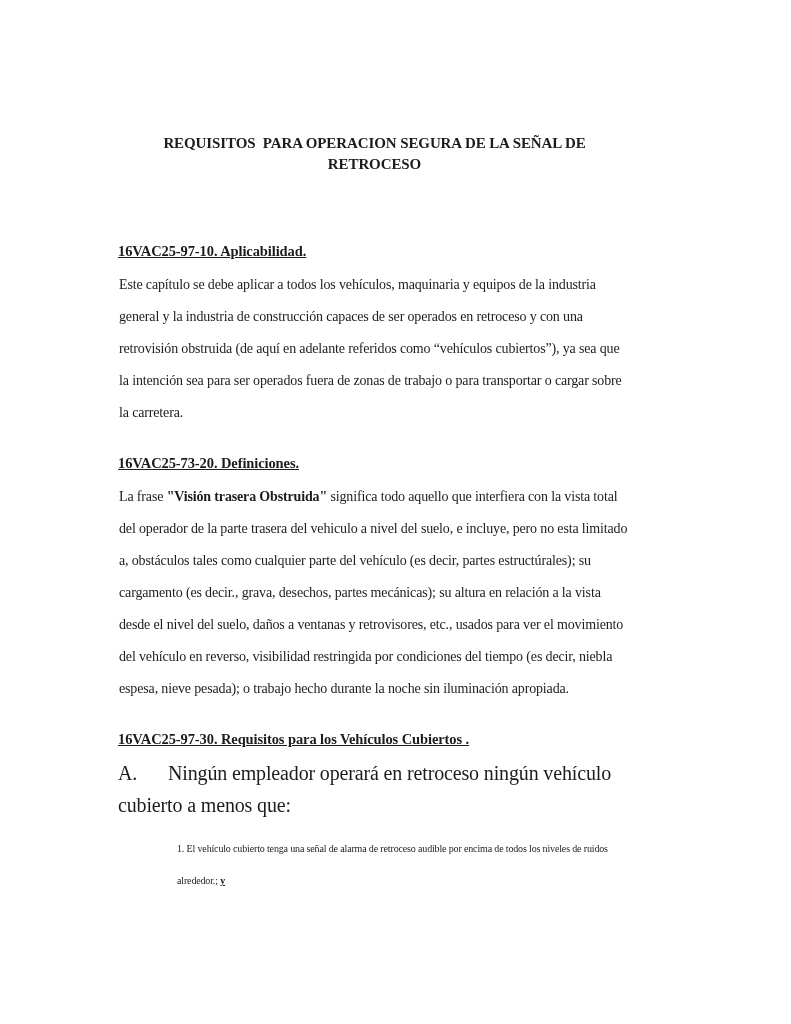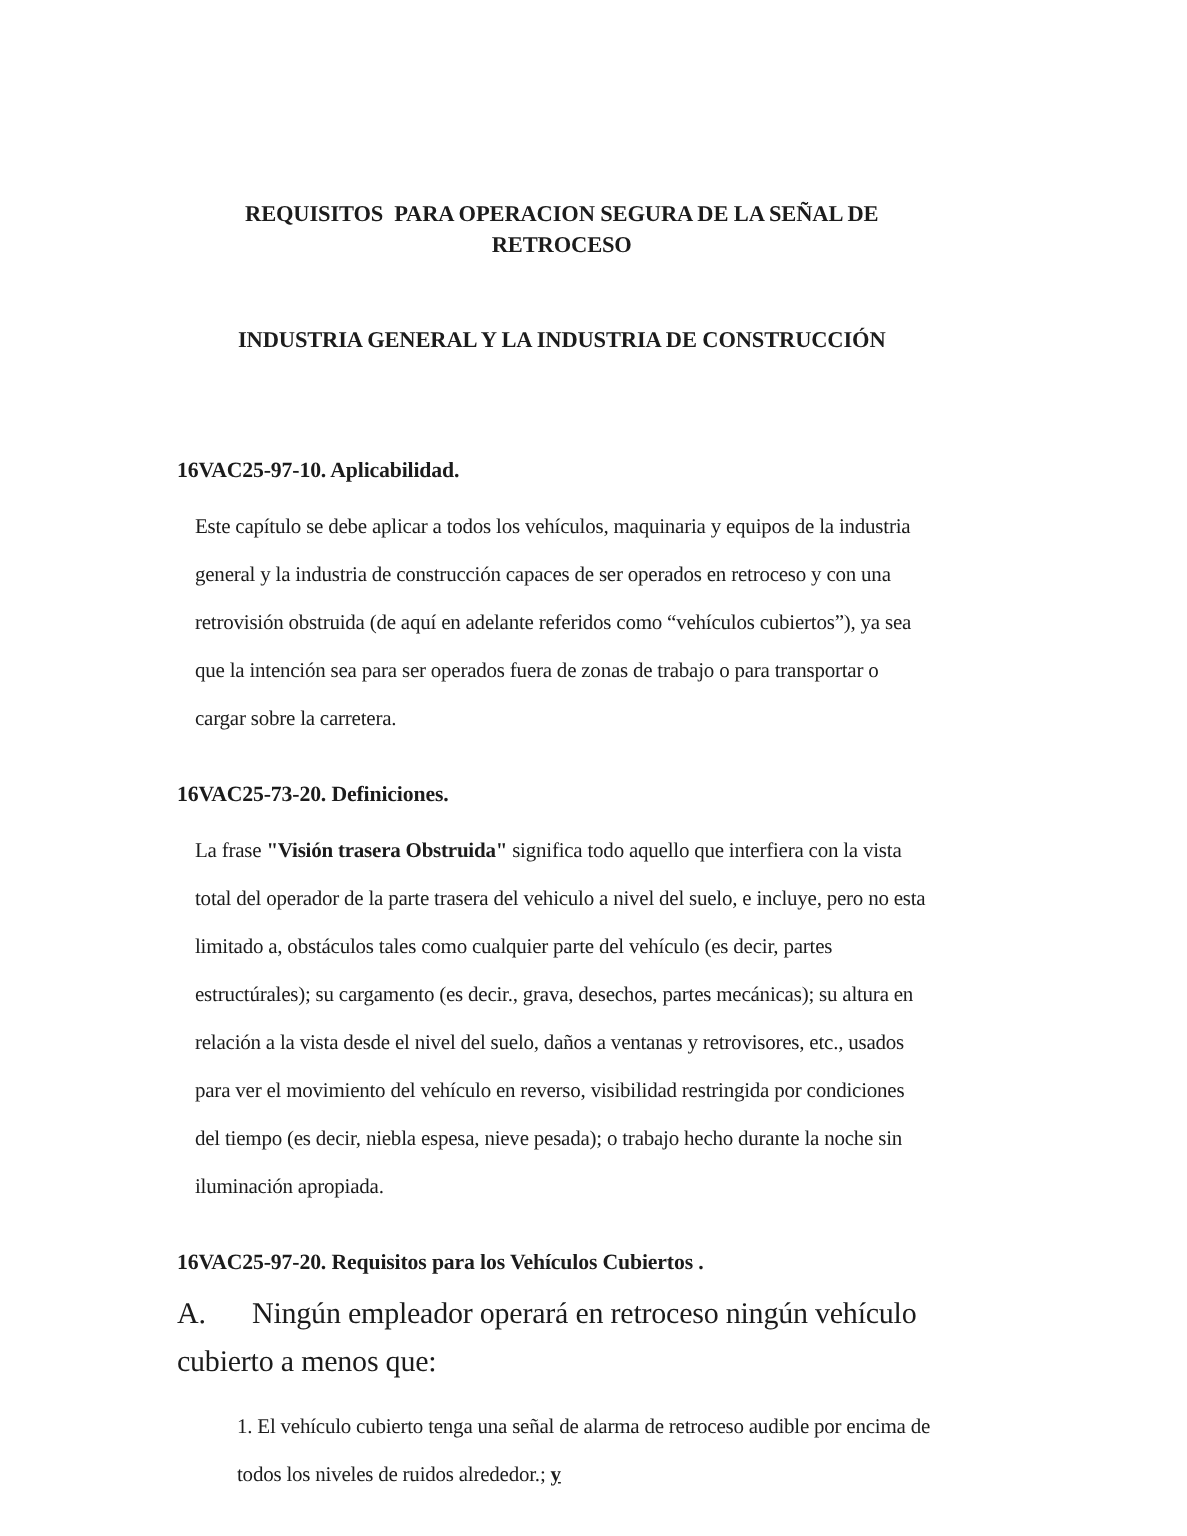--- a/index.html
+++ b/index.html
@@ -23,38 +23,39 @@
     font-weight: bold;
     font-size: 15px;
     line-height: 21px;
     letter-spacing: -0.1px;
     white-space: pre-wrap;
   }
   .heading {
     font-weight: bold;
     font-size: 14.5px;
     line-height: 20px;
+    text-decoration: underline;
     margin: 24px 0 8px 0;
     letter-spacing: -0.1px;
     white-space: pre-wrap;
   }
   .para {
     font-size: 14px;
     line-height: 32px;
-    margin: 12px;
+    margin: 1px;
     letter-spacing: -0.15px;
     white-space: pre-wrap;
     text-align: left;
   }
   .para b.inline-bold { font-weight: bold; }
   .item {
-    font-size: 14px;
+    font-size: 10px;
     line-height: 32px;
     letter-spacing: -0.15px;
-    margin: 12px 0 0 40px;
+    margin: 12px 0 0 59px;
     white-space: pre-wrap;
   }
   .item-a {
     font-size: 20px;
     line-height: 32px;
     letter-spacing: -0.15px;
     margin: 8px 0 0 0;
     white-space: pre-wrap;
   }
   .a-label {
@@ -66,31 +67,30 @@
     text-decoration: underline;
   }
 </style>
 </head>
 <body>
 
 <div class="page">
 
   <div class="title">
     <div>REQUISITOS  PARA OPERACION SEGURA DE LA SEÑAL DE RETROCESO</div>
-    <div>INDUSTRIA GENERAL Y LA INDUSTRIA DE CONSTRUCCIÓN</div>
   </div>
 
   <div class="heading">16VAC25-97-10. Aplicabilidad.</div>
 
   <p class="para">Este capítulo se debe aplicar a todos los vehículos, maquinaria y equipos de la industria general y la industria de construcción capaces de ser operados en retroceso y con una retrovisión obstruida (de aquí en adelante referidos como “vehículos cubiertos”), ya sea que la intención sea para ser operados fuera de zonas de trabajo o para transportar o cargar sobre la carretera.</p>
 
   <div class="heading">16VAC25-73-20. Definiciones.</div>
 
   <p class="para"><span>La frase </span><b class="inline-bold">"Visión trasera Obstruida"</b><span> significa todo aquello que interfiera con la vista total del operador de la parte trasera del vehiculo a nivel del suelo, e incluye, pero no esta limitado a, obstáculos tales como cualquier parte del vehículo (es decir, partes estructúrales); su cargamento (es decir., grava, desechos, partes mecánicas); su altura en relación a la vista desde el nivel del suelo, daños a ventanas y retrovisores, etc., usados para ver el movimiento del vehículo en reverso, visibilidad restringida por condiciones del tiempo (es decir, niebla espesa, nieve pesada); o trabajo hecho durante la noche sin iluminación apropiada.</span></p>
 
-  <div class="heading">16VAC25-97-20. Requisitos para los Vehículos Cubiertos .</div>
+  <div class="heading">16VAC25-97-30. Requisitos para los Vehículos Cubiertos .</div>
 
   <p class="item-a"><span class="a-label">A.</span><span>Ningún empleador operará en retroceso ningún vehículo cubierto a menos que:</span></p>
 
   <p class="item"><span>1. El vehículo cubierto tenga una señal de alarma de retroceso audible por encima de todos los niveles de ruidos alrededor.; </span><span class="bu">y</span></p>
 
 
 </div>
 
 </body></html>

